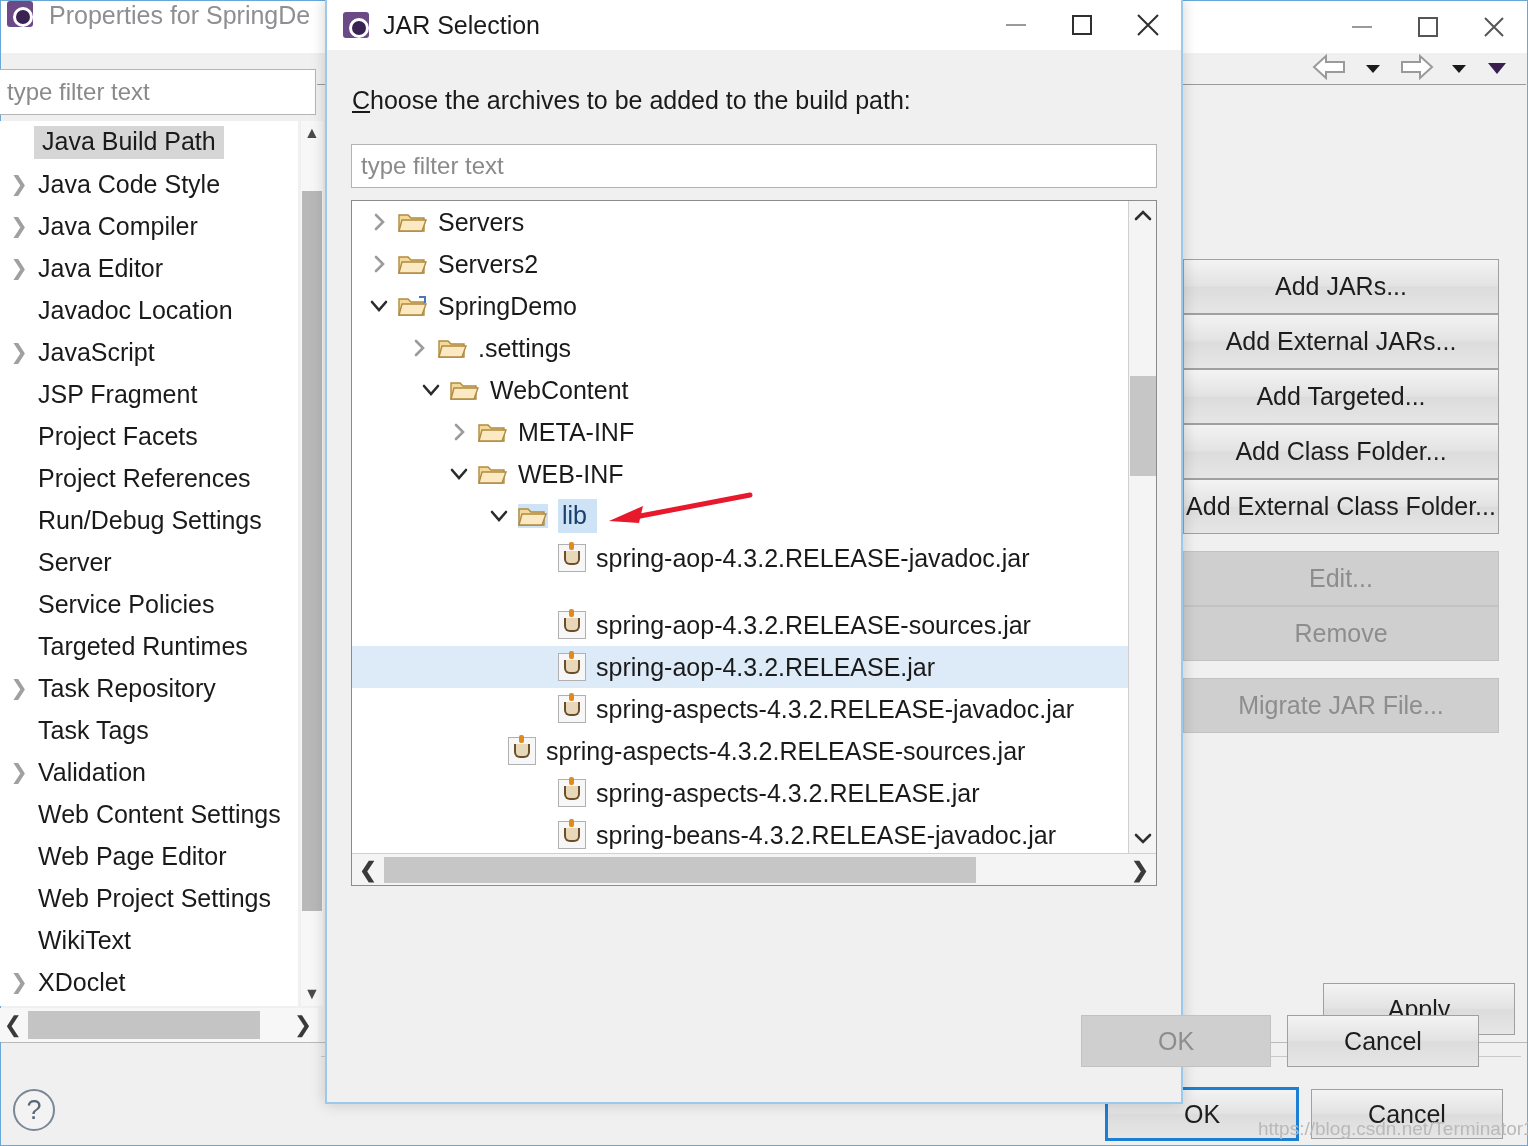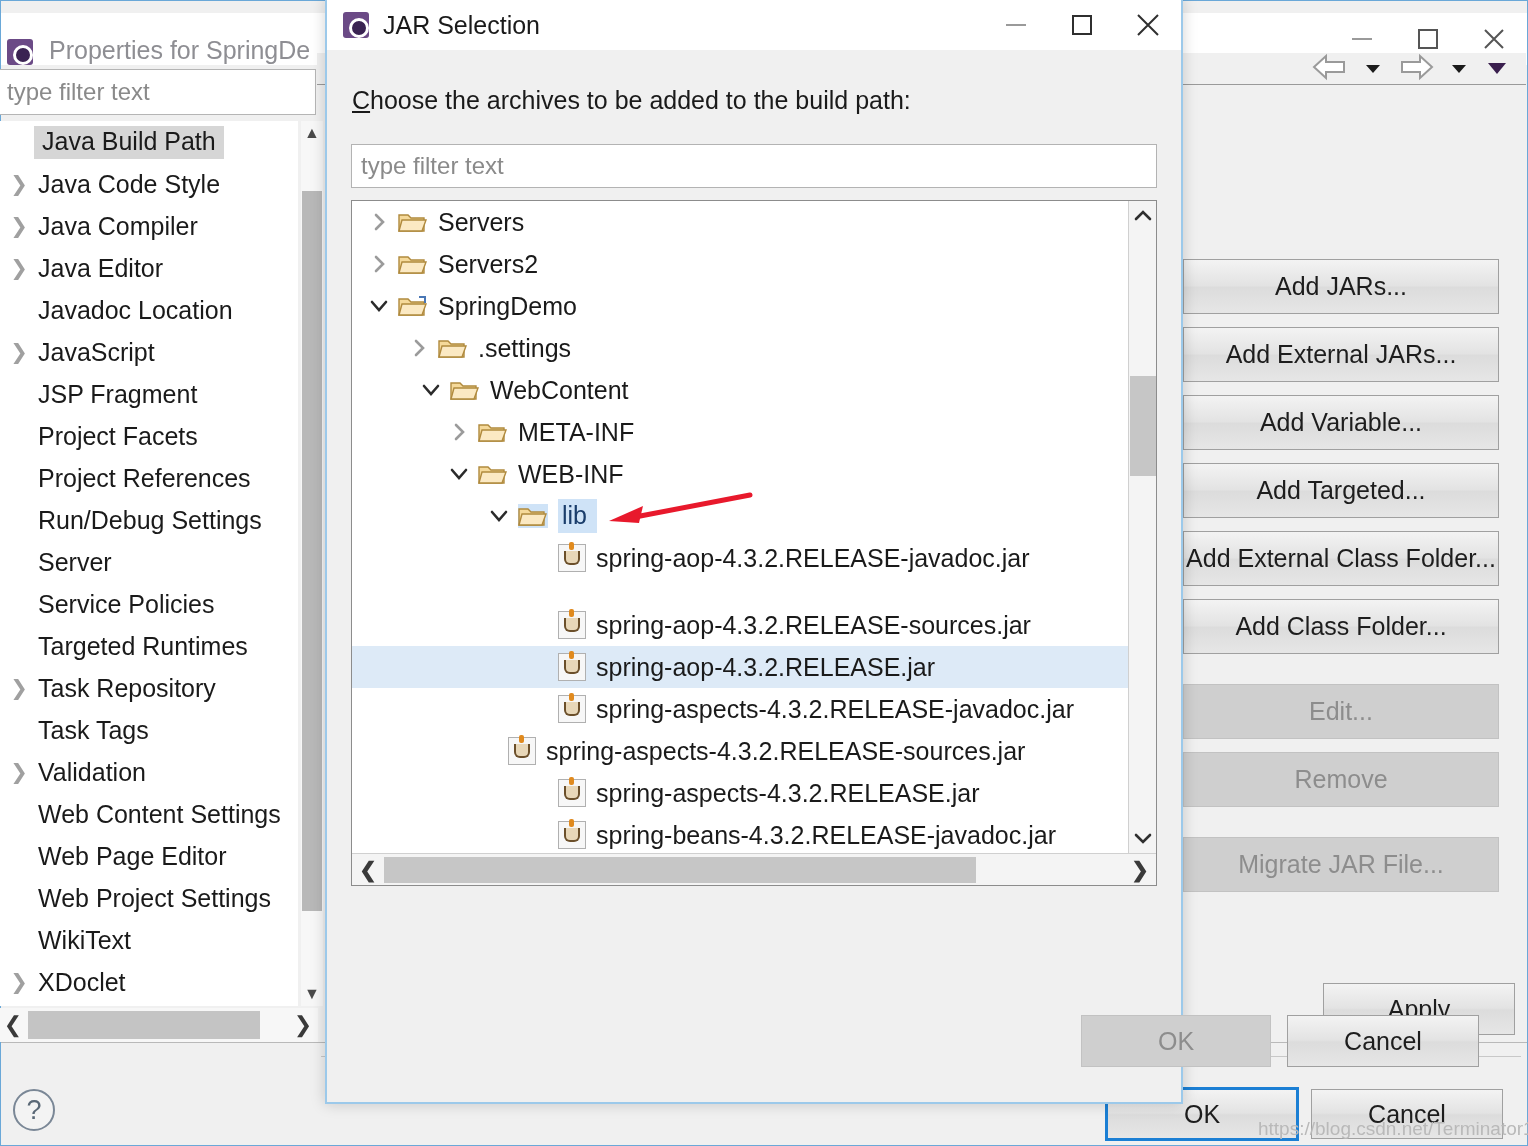--- a/index.html
+++ b/index.html
@@ -13,21 +13,21 @@
 
   
   .parent-window {
     position: absolute; inset: 0;
     background: #f0f0f0;
     border: 1px solid #6aa8d8;
   }
   .parent-titlebar {
     position: absolute; left: 0; top: 0; right: 0; height: 52px;
     background: #ffffff;
-    display: flex; align-items: flex-end; margin-top: 12px;
+    display: flex; align-items: flex-start;
   }
   .app-icon {
     width: 26px; height: 26px; margin-left: 6px;
     background: #6b4a86;
     border-radius: 3px;
     position: relative; flex: none;
   }
   .app-icon::after {
     content: ""; position: absolute; left: 6px; top: 6px;
     width: 14px; height: 14px; border-radius: 50%;
@@ -129,21 +129,21 @@
     border: 2px solid #7a8796; color: #5a6876;
     display: flex; align-items: center; justify-content: center;
     font-size: 27px; background: #f3f3f3;
   }
 
   
   .btn-col {
     position: absolute; left: 1182px; top: 258px; width: 316px;
   }
   .pbtn {
-    width: 316px; height: 55px; margin-bottom: 13px;
+    width: 316px; height: 55px; 
     border: 1px solid #a0a0a0;
     background: linear-gradient(to bottom,#f3f3f3 0%,#e3e3e3 48%,#dcdcdc 52%,#e6e6e6 100%);
     display: flex; align-items: center; justify-content: center;
     font-size: 25px; color: #1d1d1d; white-space: nowrap;
   }
   .pbtn.disabled {
     background: #cfcfcf; border-color: #c2c2c2; color: #8d8d8d;
   }
   .gap { height: 17px; }
 
@@ -452,24 +452,23 @@
       <div class="hs-arrow">❯</div>
     </div>
 
     <div class="parent-sep"></div>
 
     <div class="help-btn">?</div>
 
     <div class="btn-col" id="action-btns">
         <div class="pbtn">Add JARs...</div>
         <div class="pbtn">Add External JARs...</div>
-        <div class="pbtn">Add Variable...</div>
         <div class="pbtn">Add Targeted...</div>
+        <div class="pbtn">Add Class Folder...</div>
         <div class="pbtn">Add External Class Folder...</div>
-        <div class="pbtn">Add Class Folder...</div>
         <div class="gap"></div>
         <div class="pbtn disabled">Edit...</div>
         <div class="pbtn disabled">Remove</div>
         <div class="gap"></div>
         <div class="pbtn disabled">Migrate JAR File...</div>
       </div>
 
     <div class="apply-btn">Apply</div>
     <div class="parent-bottom-sep"></div>
     <div class="ok-btn-parent">OK</div>

